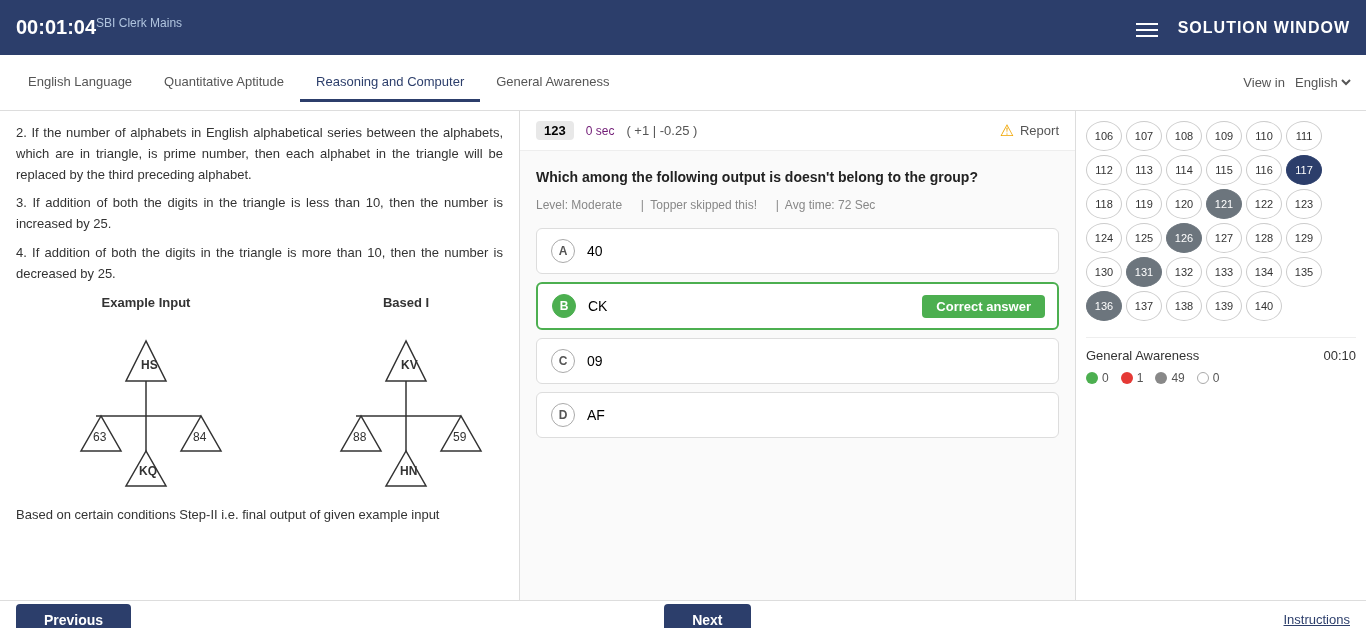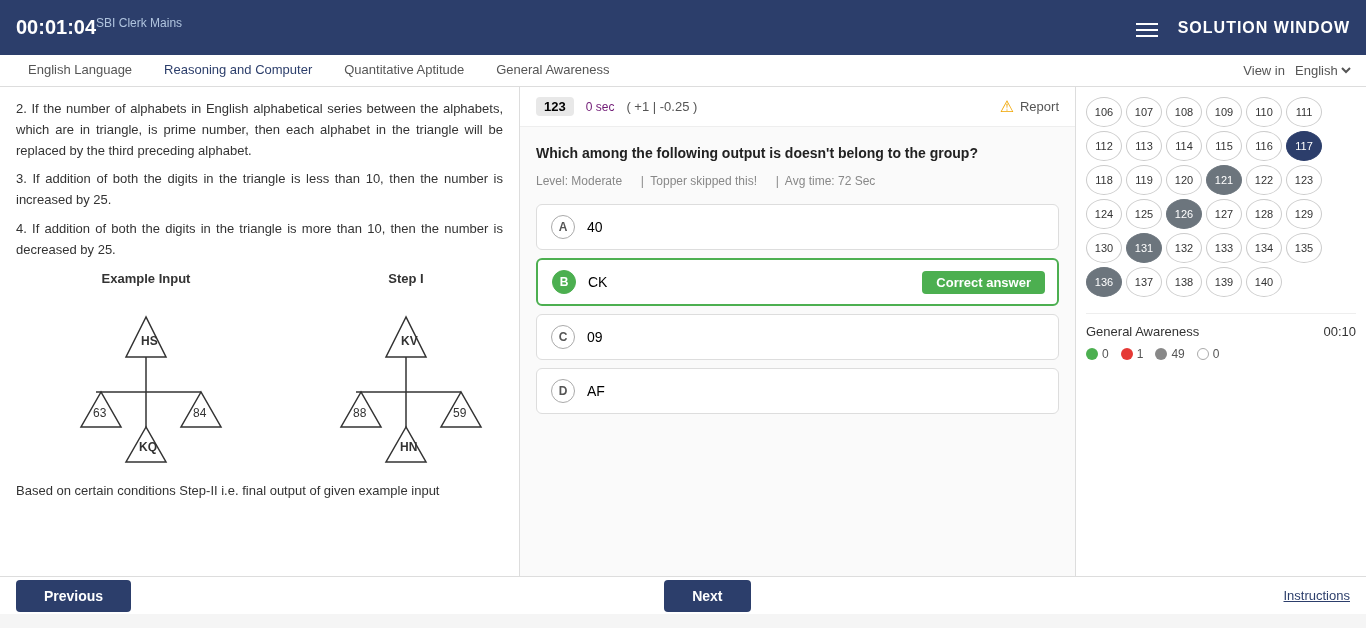--- a/index.html
+++ b/index.html
@@ -23,21 +23,21 @@
     .hamburger span { display: block; width: 22px; height: 2px; background: white; }
     .solution-title { font-size: 16px; font-weight: bold; color: white; letter-spacing: 1px; }
 
     
     .nav-tabs {
       background: white;
       border-bottom: 1px solid #ddd;
       display: flex;
       align-items: center;
       padding: 0 12px;
-      height: 32px;
+      height: 56px;
       gap: 0;
     }
     .nav-tab {
       padding: 10px 16px;
       font-size: 13px;
       color: #555;
       cursor: pointer;
       border-bottom: 3px solid transparent;
       white-space: nowrap;
     }
@@ -289,22 +289,22 @@
       <span></span>
         <span></span>
         <span></span>
     </div>
     <span class="solution-title">SOLUTION WINDOW</span>
   </div>
 </div>
 
 <div class="nav-tabs">
   <div class="nav-tab">English Language</div>
+  <div class="nav-tab">Quantitative Aptitude</div>
   <div class="nav-tab active">Reasoning and Computer</div>
-  <div class="nav-tab">Quantitative Aptitude</div>
   <div class="nav-tab">General Awareness</div>
   <div class="view-in">
     <span>View in</span>
     <select>
       <option>English</option>
     </select>
   </div>
 </div>
 
 <div class="main-content">
@@ -331,21 +331,21 @@
 
           <polygon points="165,95 145,130 185,130" fill="none" stroke="#333" stroke-width="1.5"></polygon>
           <text x="157" y="120" font-size="12" fill="#333">84</text>
 
           <polygon points="110,130 90,165 130,165" fill="none" stroke="#333" stroke-width="1.5"></polygon>
           <text x="103" y="154" font-size="12" font-weight="bold" fill="#333">KQ</text>
         </svg>
       </div>
 
       <div class="diagram-block">
-        <div class="diagram-label">Step I</div>
+        <div class="diagram-label">Based I</div>
         <svg width="220" height="180">
 
           <polygon points="110,20 90,60 130,60" fill="none" stroke="#333" stroke-width="1.5"></polygon>
           <text x="105" y="48" font-size="12" font-weight="bold" fill="#333">KV</text>
 
           <line x1="110" y1="60" x2="110" y2="130" stroke="#333" stroke-width="1.5"></line>
           <line x1="60" y1="95" x2="165" y2="95" stroke="#333" stroke-width="1.5"></line>
 
           <polygon points="65,95 45,130 85,130" fill="none" stroke="#333" stroke-width="1.5"></polygon>
           <text x="57" y="120" font-size="12" fill="#333">88</text>

